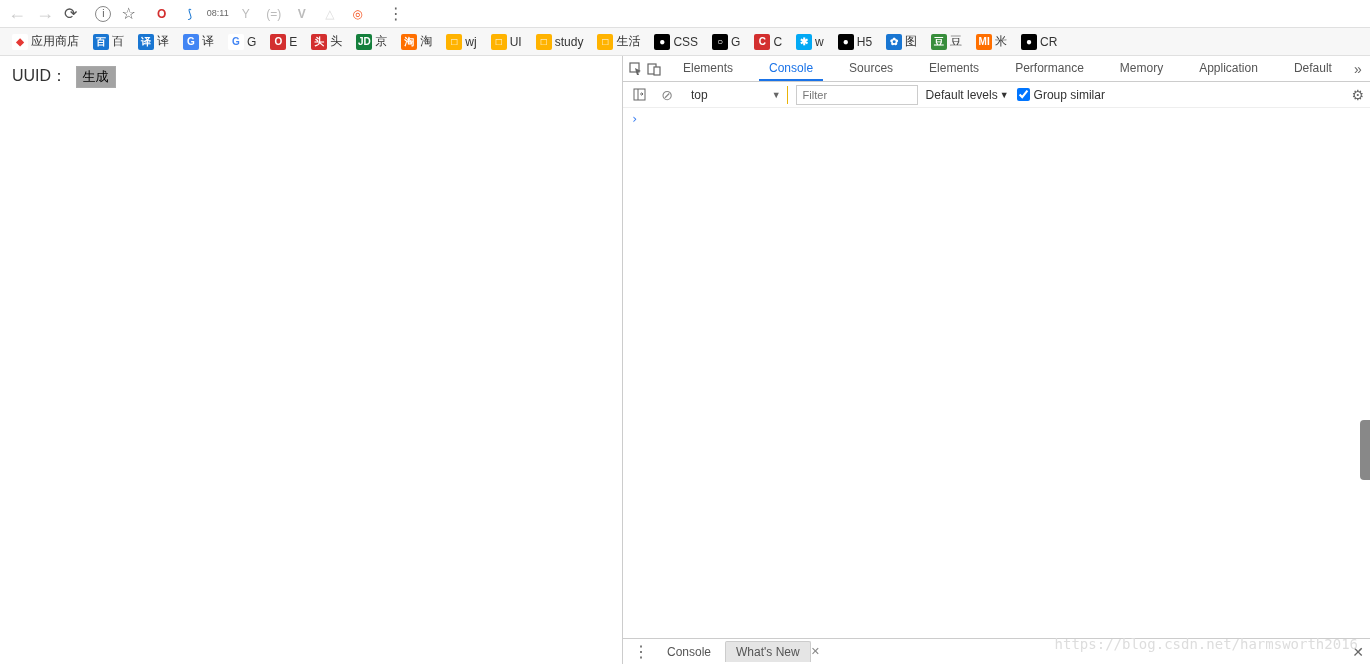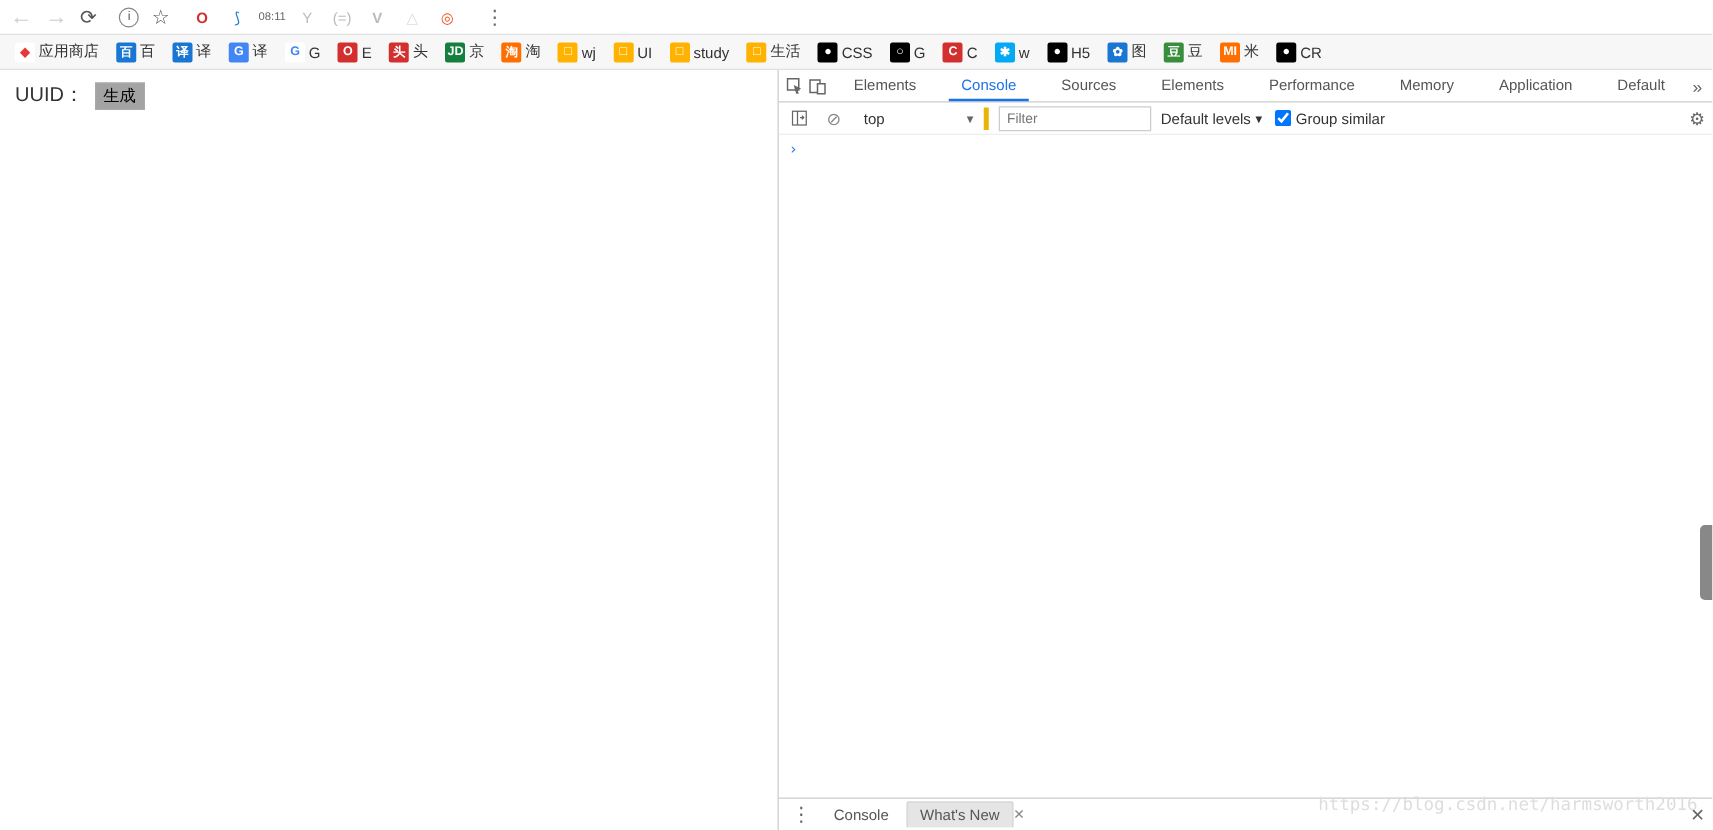--- a/index.html
+++ b/index.html
@@ -26,21 +26,21 @@
 
 .devtools { width: 748px; border-left: 1px solid #ccc; display: flex; flex-direction: column; background: #fff; }
 .dt-header { height: 26px; display: flex; align-items: center; border-bottom: 1px solid #ccc; padding: 0 6px; gap: 4px; }
 .dt-icon { width: 20px; height: 20px; display: inline-flex; align-items: center; justify-content: center; color: #666; cursor: pointer; font-size: 14px; }
 .dt-tabs { display: flex; gap: 16px; margin-left: 8px; flex: 1; }
 .dt-tab { padding: 4px 10px; font-size: 12px; color: #555; cursor: pointer; border-bottom: 2px solid transparent; }
 .dt-tab.active { color: #1a73e8; border-bottom-color: #1a73e8; }
 .dt-more { color: #666; font-size: 14px; cursor: pointer; padding: 0 8px; }
 
 .dt-subbar { height: 26px; display: flex; align-items: center; border-bottom: 1px solid #eee; padding: 0 6px; gap: 8px; }
-.dt-subbar .ctx { display: flex; align-items: center; gap: 4px; padding: 2px 6px; border-right: 4px solid #eab308; cursor: pointer; }
+.dt-subbar .ctx { display: flex; align-items: center; gap: 4px; padding: 2px 6px; border-right: 1px solid #eab308; cursor: pointer; }
 .dt-subbar .ctx-text { font-size: 12px; color: #333; }
 .dt-subbar .ctx-arrow { font-size: 9px; color: #666; margin-left: 60px; }
 .filter-input { width: 122px; height: 20px; border: 1px solid #ccc; padding: 0 6px; font-size: 11px; }
 .levels { font-size: 12px; color: #333; cursor: pointer; display: flex; align-items: center; gap: 2px; }
 .checkbox-wrap { display: flex; align-items: center; gap: 4px; font-size: 12px; color: #333; cursor: pointer; }
 .gear-icon { color: #666; font-size: 14px; cursor: pointer; margin-left: auto; }
 
 .console-body { flex: 1; padding: 4px 8px; font-family: Menlo, Consolas, monospace; font-size: 12px; color: #367cf1; }
 
 .dt-drawer { height: 26px; border-top: 1px solid #ccc; display: flex; align-items: center; padding: 0 6px; gap: 4px; }

